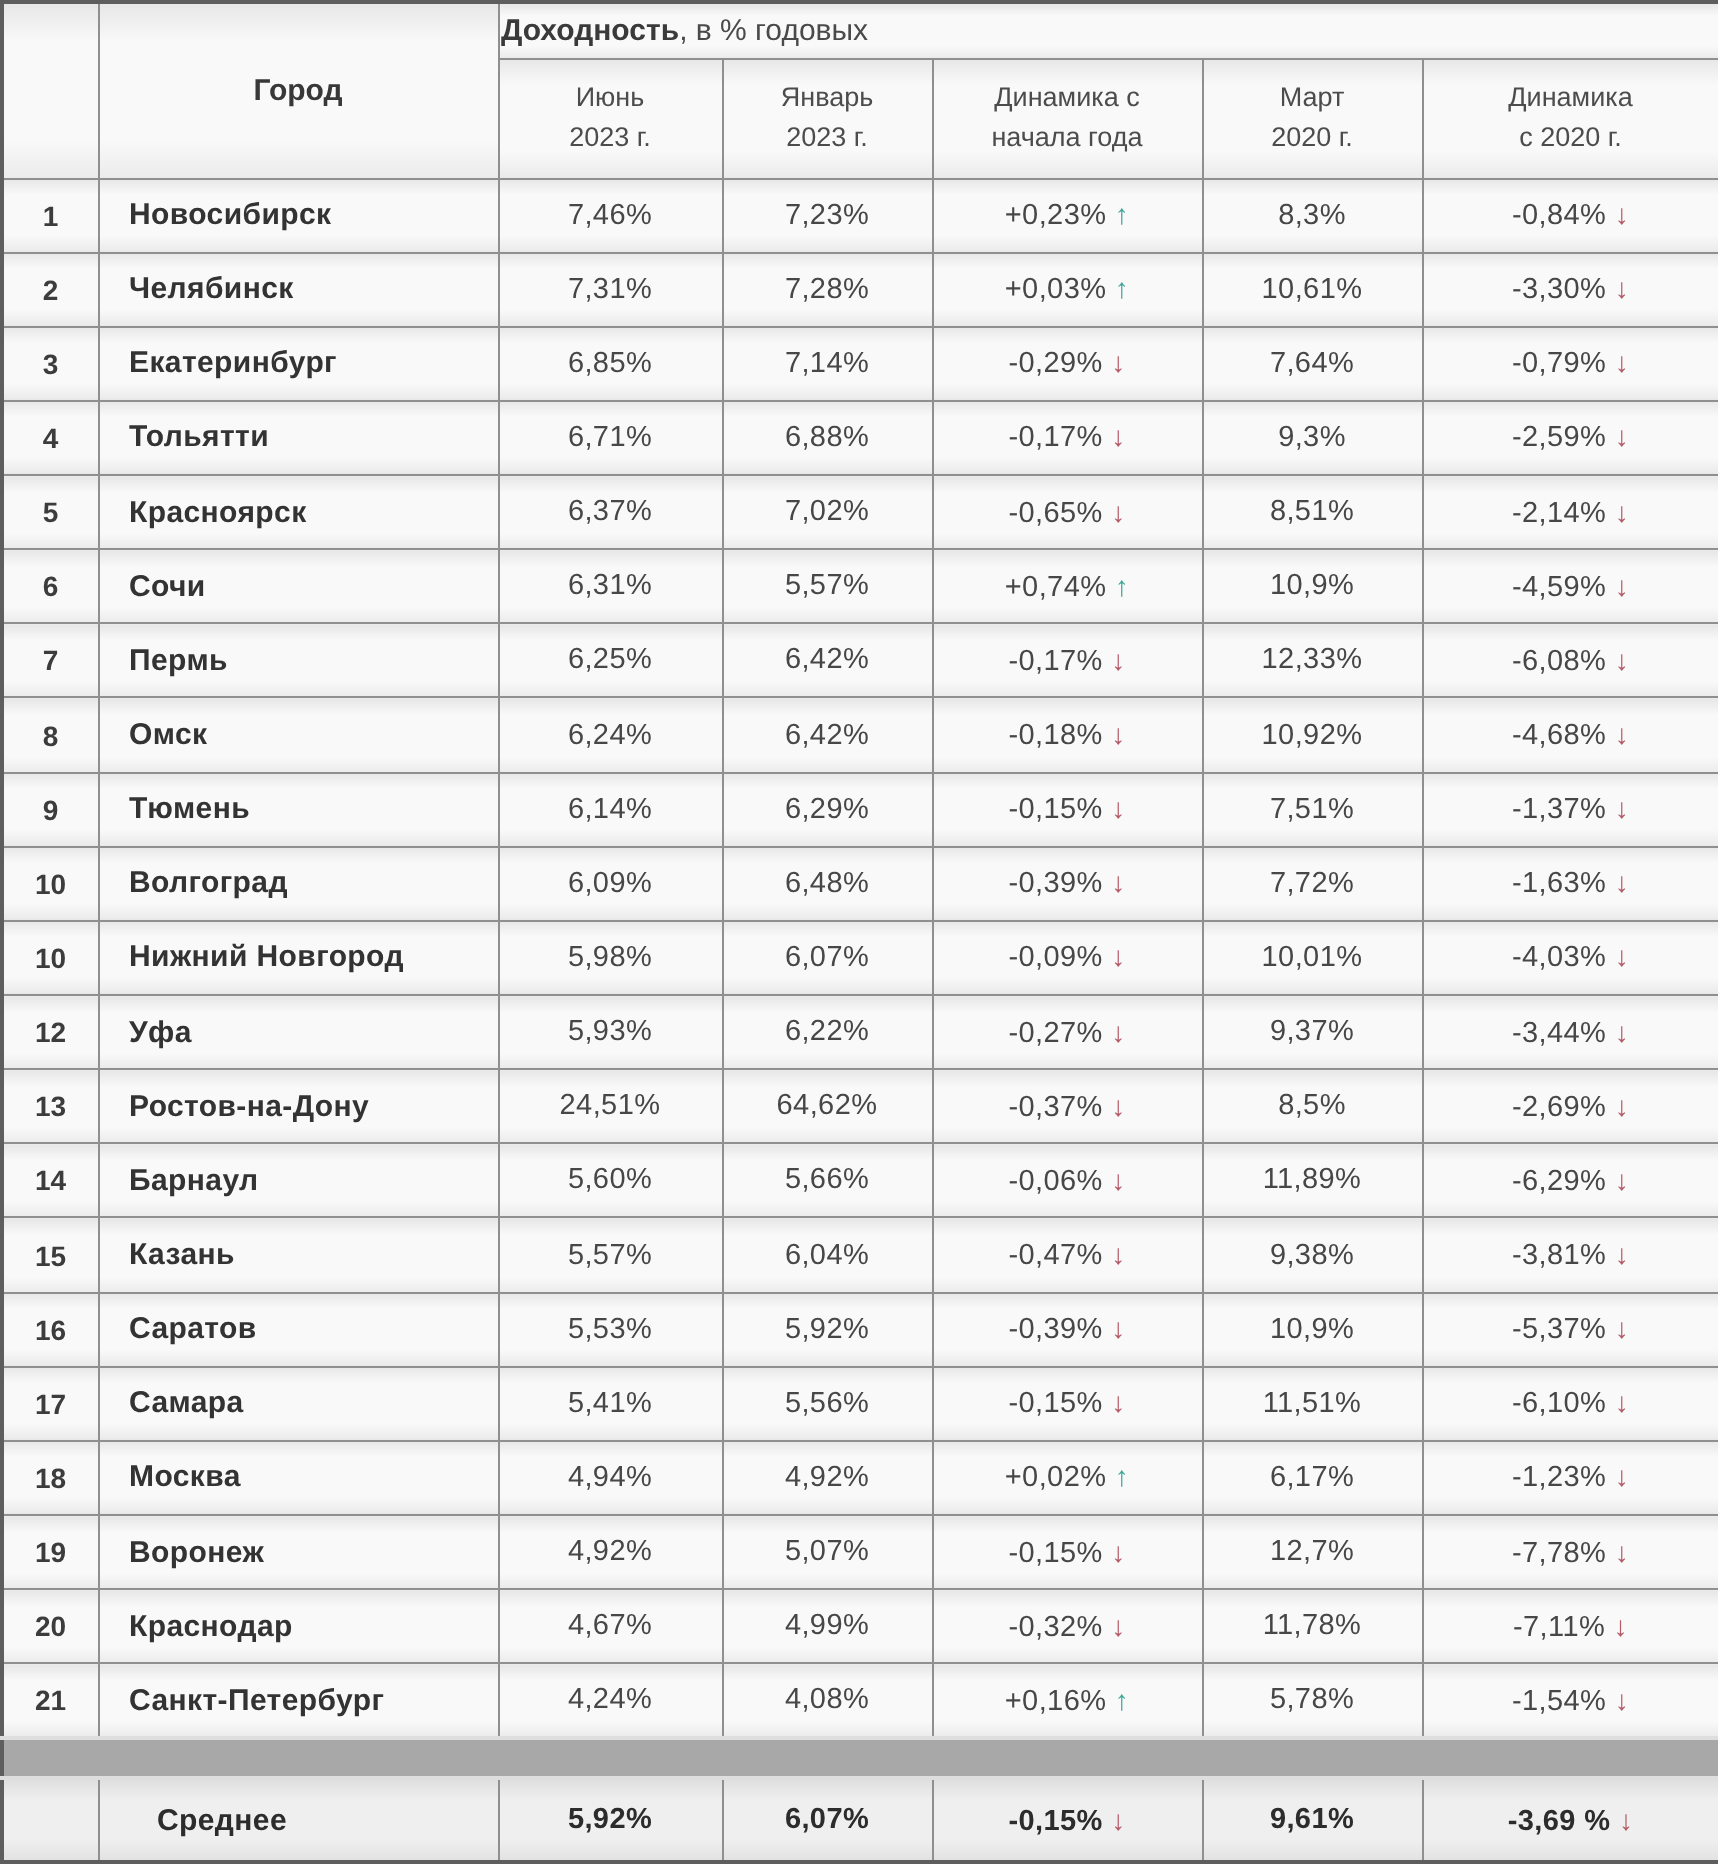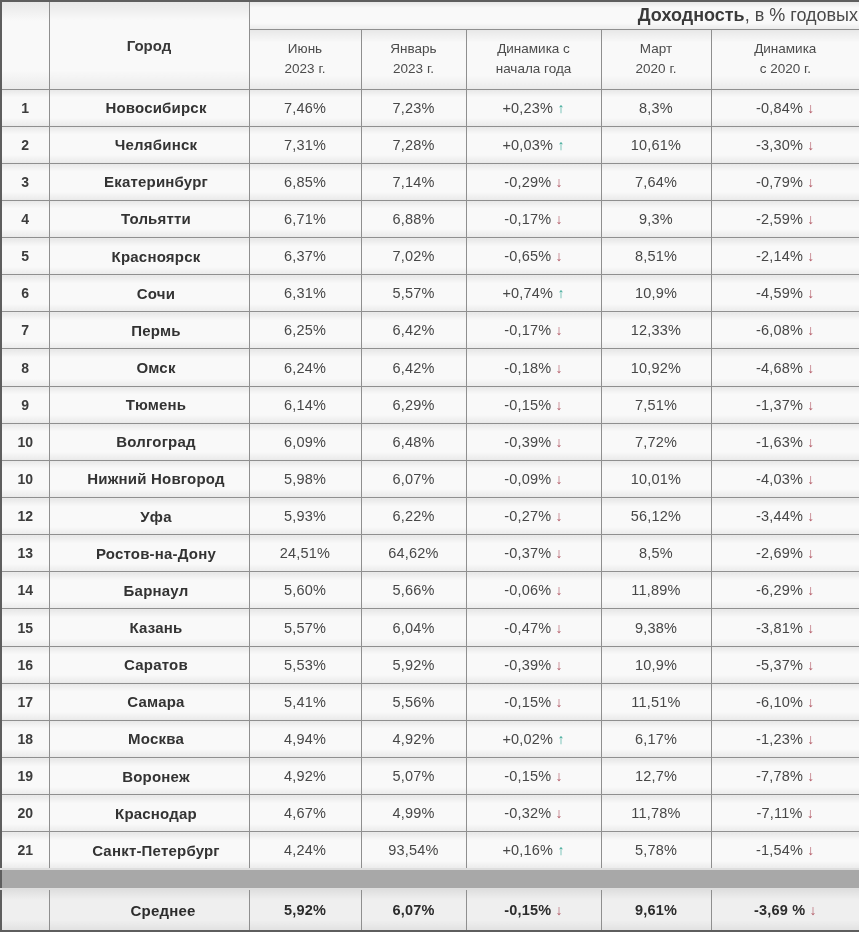--- a/index.html
+++ b/index.html
@@ -17,33 +17,33 @@
     background:#f5f5f5;
   }
   th,td{
     border:1px solid #8f8f8f;
     overflow:hidden;
     background:linear-gradient(180deg,#e7e7e7 0%,#f9f9f9 22%,#f9f9f9 78%,#ebebeb 100%);
   }
   tr.banner-row{height:28px;}
   tr.cols-row{height:60px;}
   .banner{
-    text-align:right;font-size:18px;color:#3a3a3a;
+    text-align:left;font-size:15px;color:#3a3a3a;
   }
   .banner .b{font-weight:700;}
   .banner .r{font-weight:400;color:#4a4a4a;}
   th{font-weight:400;}
   th.col-h{
     font-size:13.5px;color:#4c4c4c;white-space:pre-line;
     line-height:1.5;
   }
   th.city-h{font-weight:700;font-size:15px;color:#383838;text-align:center;}
   tbody tr{height:37px;}
   td.num{text-align:center;font-weight:700;color:#3c3c3c;font-size:14px;}
-  td.city{text-align:center;padding-left:15px;font-weight:700;color:#333;font-size:15px;letter-spacing:.2px;margin-left:39px;}
+  td.city{text-align:left;padding-left:15px;font-weight:700;color:#333;font-size:15px;letter-spacing:.2px;margin-left:39px;}
   td.value{text-align:center;color:#474747;font-size:14.5px;letter-spacing:.2px;}
   .arrow{font-weight:700;font-size:14px;}
   tr.sep-row{height:20px;}
   tr.sep-row td{
     background:#a8a8a8;
     border-left:none;border-right:none;
     border-top:2px solid #dedede;border-bottom:2px solid #dedede;
   }
   tr.avg-row{height:42px;}
   tr.avg-row td{
@@ -185,21 +185,21 @@
         <td class="value"><span>-0,09% </span><span class="arrow" style="color: rgb(179, 91, 103);">↓</span></td>
         <td class="value">10,01%</td>
         <td class="value"><span>-4,03% </span><span class="arrow" style="color: rgb(179, 91, 103);">↓</span></td>
       </tr>
       <tr>
         <td class="num">12</td>
         <td class="city">Уфа</td>
         <td class="value">5,93%</td>
         <td class="value">6,22%</td>
         <td class="value"><span>-0,27% </span><span class="arrow" style="color: rgb(179, 91, 103);">↓</span></td>
-        <td class="value">56,12%</td>
+        <td class="value">9,37%</td>
         <td class="value"><span>-3,44% </span><span class="arrow" style="color: rgb(179, 91, 103);">↓</span></td>
       </tr>
       <tr>
         <td class="num">13</td>
         <td class="city">Ростов-на-Дону</td>
         <td class="value">24,51%</td>
         <td class="value">64,62%</td>
         <td class="value"><span>-0,37% </span><span class="arrow" style="color: rgb(179, 91, 103);">↓</span></td>
         <td class="value">8,5%</td>
         <td class="value"><span>-2,69% </span><span class="arrow" style="color: rgb(179, 91, 103);">↓</span></td>
@@ -264,21 +264,21 @@
         <td class="value">4,67%</td>
         <td class="value">4,99%</td>
         <td class="value"><span>-0,32% </span><span class="arrow" style="color: rgb(179, 91, 103);">↓</span></td>
         <td class="value">11,78%</td>
         <td class="value"><span>-7,11% </span><span class="arrow" style="color: rgb(179, 91, 103);">↓</span></td>
       </tr>
       <tr>
         <td class="num">21</td>
         <td class="city">Санкт-Петербург</td>
         <td class="value">4,24%</td>
-        <td class="value">93,54%</td>
+        <td class="value">4,08%</td>
         <td class="value"><span>+0,16% </span><span class="arrow" style="color: rgb(58, 167, 150);">↑</span></td>
         <td class="value">5,78%</td>
         <td class="value"><span>-1,54% </span><span class="arrow" style="color: rgb(179, 91, 103);">↓</span></td>
       </tr>
     </tbody>
   <tfoot>
     <tr class="sep-row">
       <td colspan="7"></td>
     </tr>
     <tr class="avg-row">

